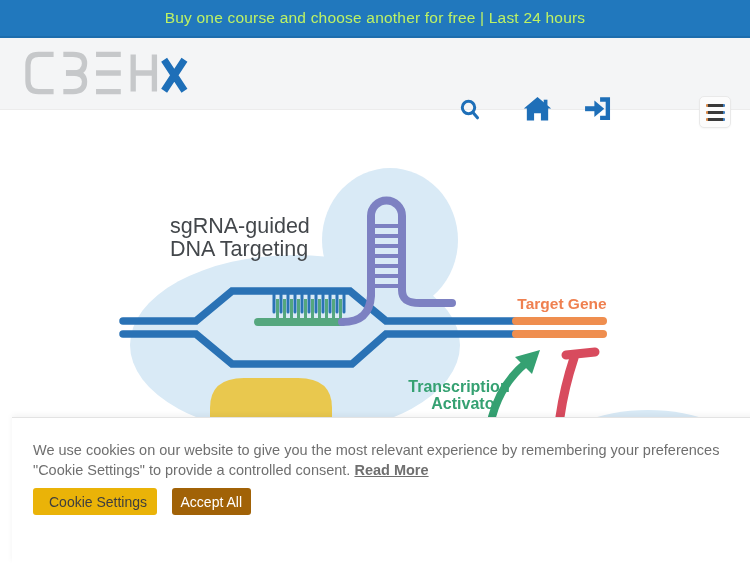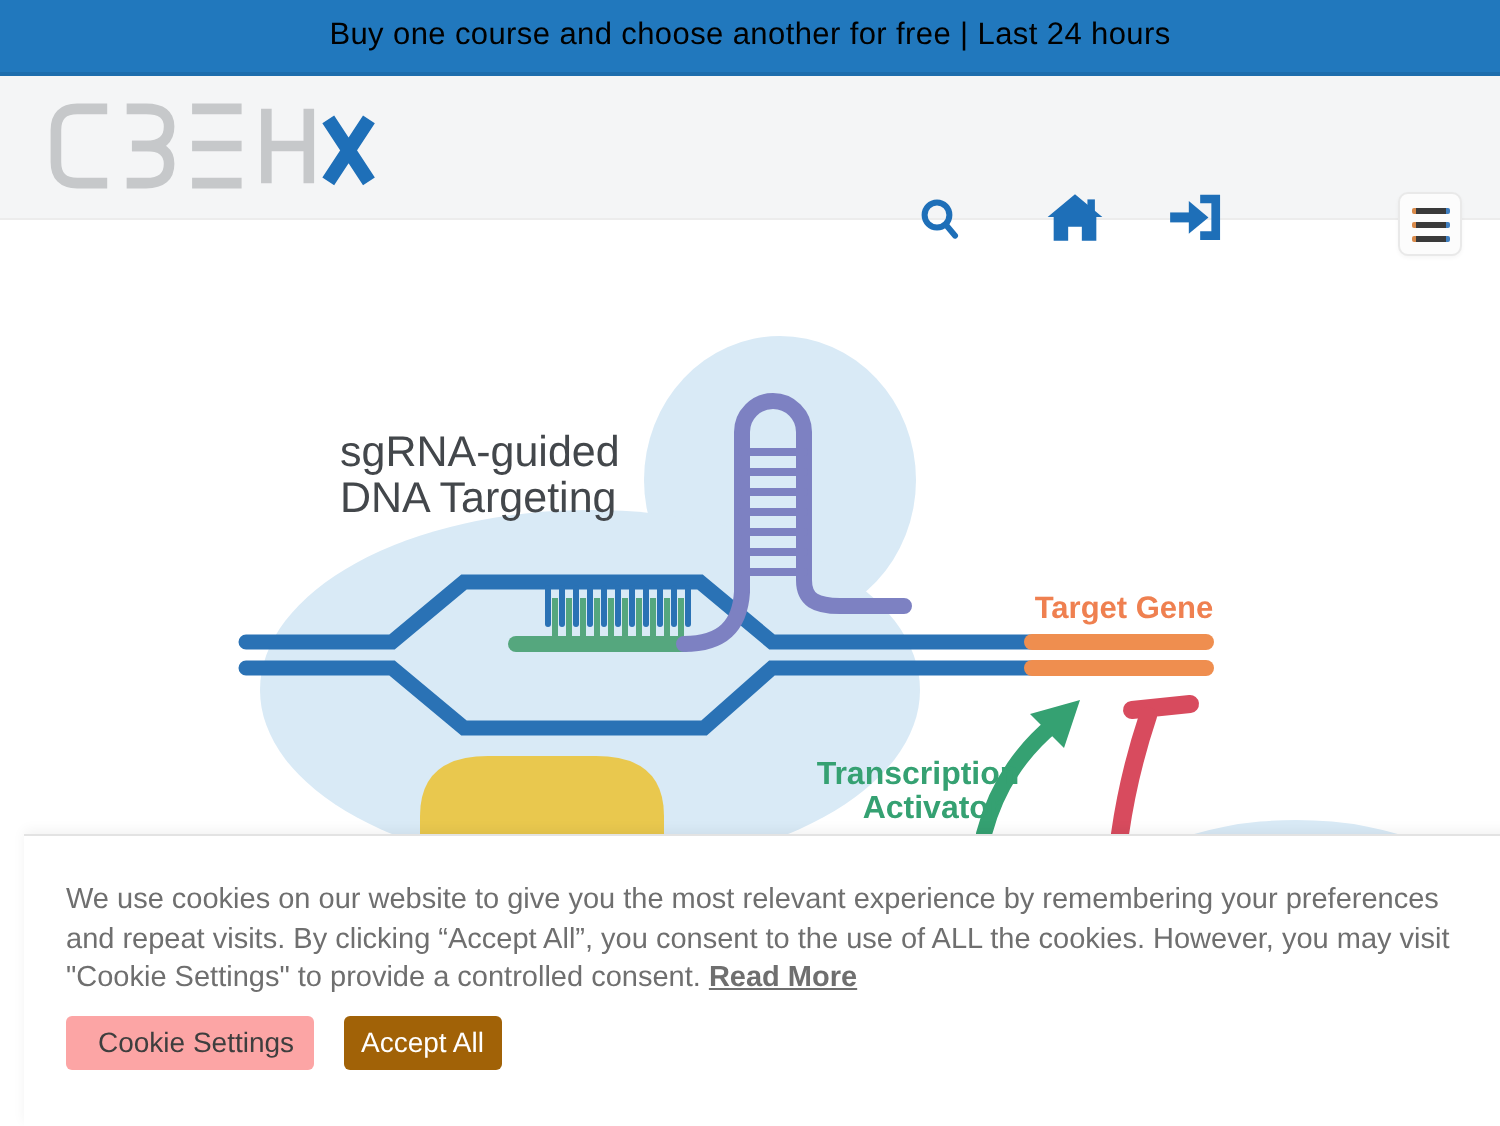--- a/index.html
+++ b/index.html
@@ -3,21 +3,21 @@
 <meta charset="utf-8">
 <style>
   html,body{margin:0;padding:0;}
   body{width:750px;height:563px;overflow:hidden;font-family:"Liberation Sans",sans-serif;background:#fff;}
   .page{position:relative;width:750px;height:563px;background:#fff;}
 
   
   .promo{position:absolute;top:0;left:0;width:750px;height:38px;background:#2178bd;
          border-bottom:2px solid #1d6dad;box-sizing:border-box;
          display:flex;align-items:center;justify-content:center;}
-  .promo span{color:#000000;font-size:15.5px;letter-spacing:.2px;}
+  .promo span{color:#bef264;font-size:15.5px;letter-spacing:.2px;}
 
   
   .header{position:absolute;top:38px;left:0;width:750px;height:72px;background:#f4f5f6;
           border-bottom:1px solid #ececec;box-sizing:border-box;}
   .logo{position:absolute;left:20px;top:11px;width:168px;height:48px;cursor:pointer;}
   .hicon{position:absolute;cursor:pointer;}
   .icon-search{left:460px;top:61px;width:20px;height:23px;}
   .icon-home{left:523px;top:56px;width:29px;height:29px;}
   .icon-login{left:583px;top:56px;width:29px;height:29px;}
   .menu-btn{position:absolute;left:699px;top:58px;width:32px;height:32px;background:#fcfcfc;
@@ -37,21 +37,21 @@
   .cookie{position:absolute;top:417px;left:0;width:750px;height:146px;background:#fff;
           border-top:1px solid #e3e3e3;box-shadow:0 -2px 6px rgba(0,0,0,.05);box-sizing:border-box;
           padding:23px 20px 0 21px;margin-left:12px;}
   .cookie .msg{font-size:14.5px;line-height:19.5px;color:#6f6f6f;}
   .cookie .msg .ln{display:block;}
   .cookie .msg .ln3{display:block;}
   .cookie a.readmore{color:#6f6f6f;text-decoration:underline;cursor:pointer;font-weight:bold;}
   .cookie .btns{margin-top:8px;}
   .btn{display:inline-block;border:none;font-family:"Liberation Sans",sans-serif;font-size:14px;
        padding:5.5px 10px;border-radius:3px;cursor:pointer;}
-  .btn-settings{background:#fca5a5;color:#3e3e3e;padding-left:16px;}
+  .btn-settings{background:#eab308;color:#3e3e3e;padding-left:16px;}
   .btn-accept{background:#a16207;color:#fff;margin-left:10px;padding:5.5px 9px;}
 </style>
 </head>
 <body>
 
 <div class="page">
 
   <div class="promo">
     <span>Buy one course and choose another for free | Last 24 hours</span>
   </div>
@@ -182,21 +182,20 @@
 
     <g fill="none" stroke-linecap="round" stroke="#d84b5e">
       <path stroke-width="9" d="M566,355 L595,352"></path>
       <path stroke-width="9" d="M574,358 C569,373 563,396 560,417"></path>
     </g>
   </svg>
 
   <div class="cookie">
     <div class="msg">
       <span class="ln">We use cookies on our website to give you the most relevant experience by remembering your preferences</span>
-      <span class="ln">and repeat visits. By clicking “Accept All”, you consent to the use of ALL the cookies. However, you may visit</span>
       <span class="ln3"><span>"Cookie Settings" to provide a controlled consent.</span> <a class="readmore">Read More</a></span>
     </div>
     <div class="btns">
       <button class="btn btn-settings">Cookie Settings</button>
       <button class="btn btn-accept">Accept All</button>
     </div>
   </div>
 
 </div>
 

